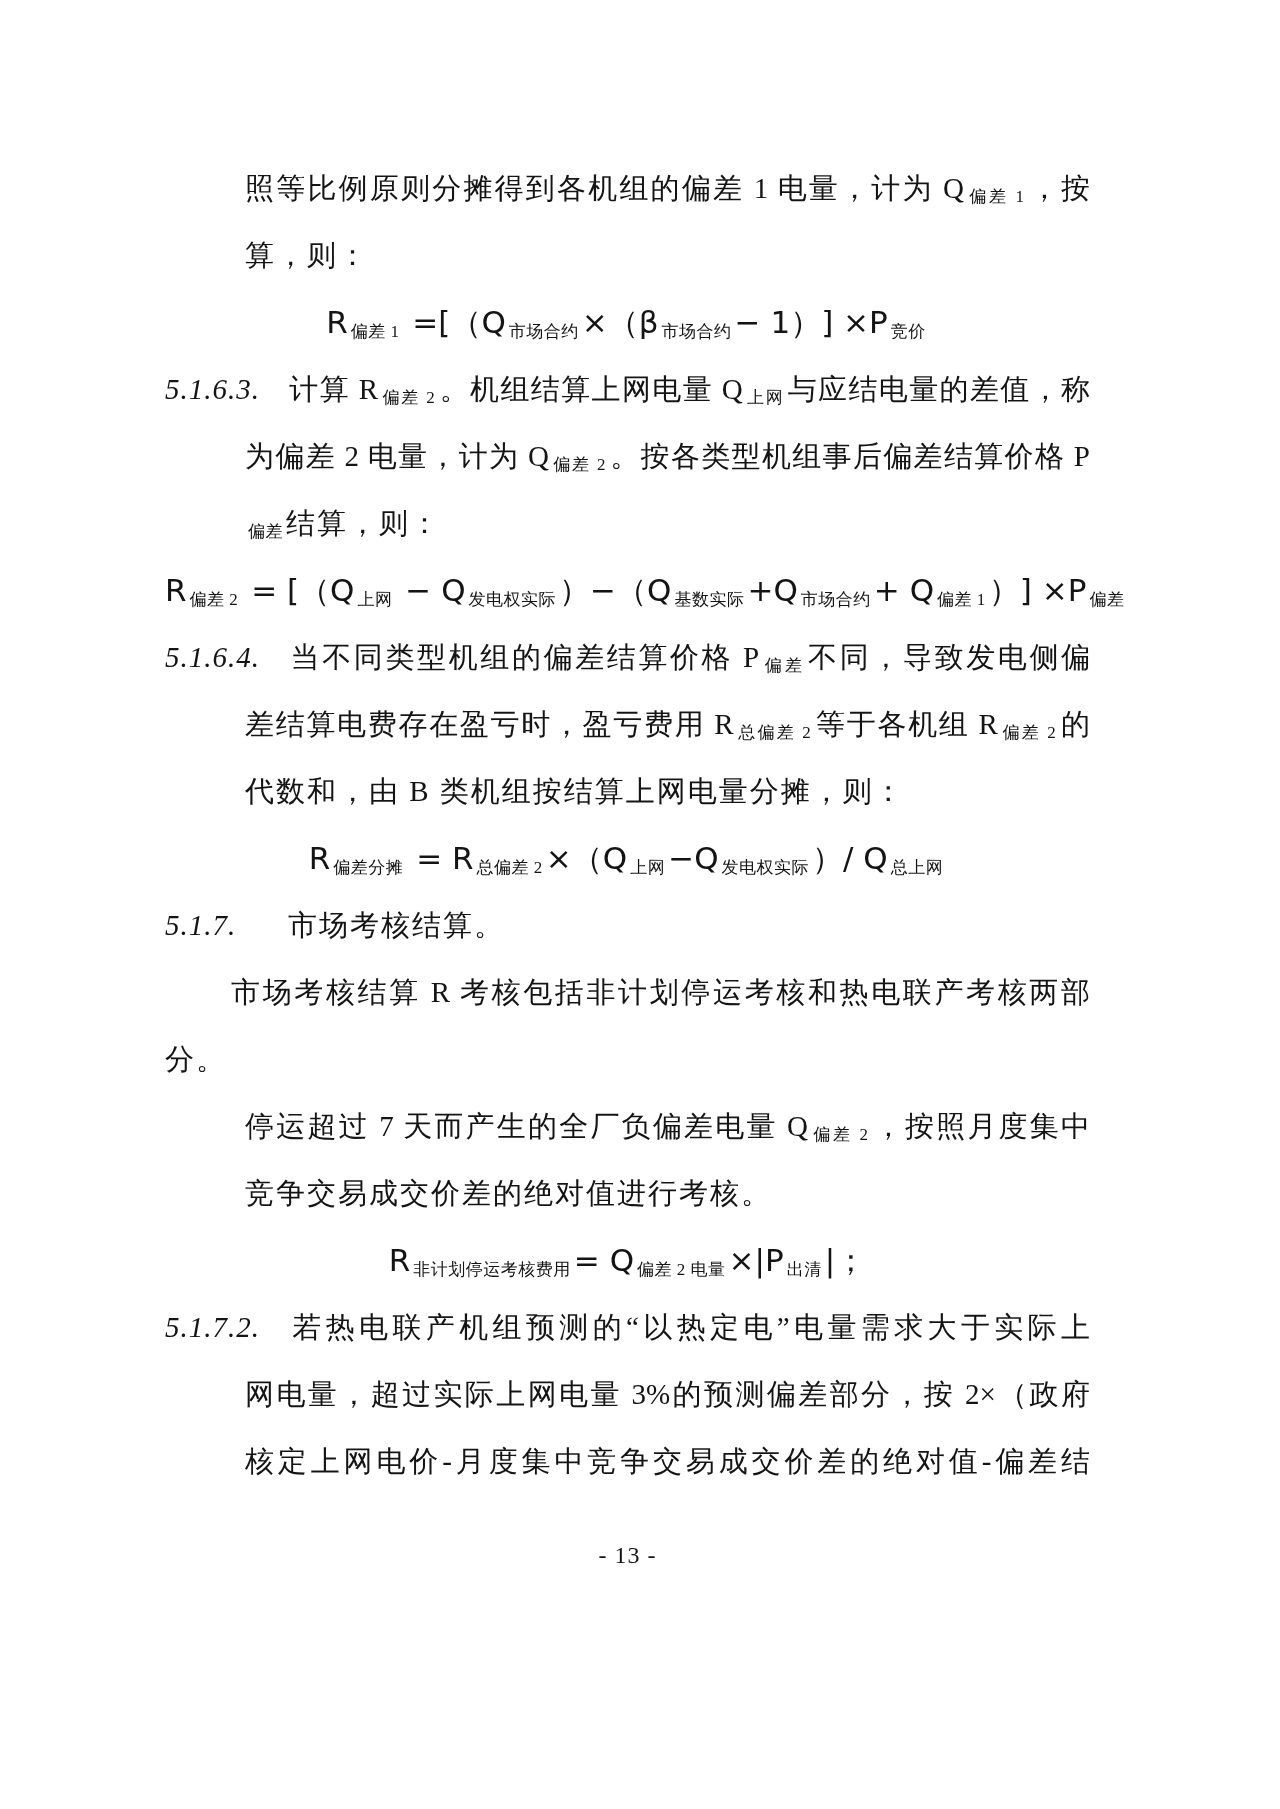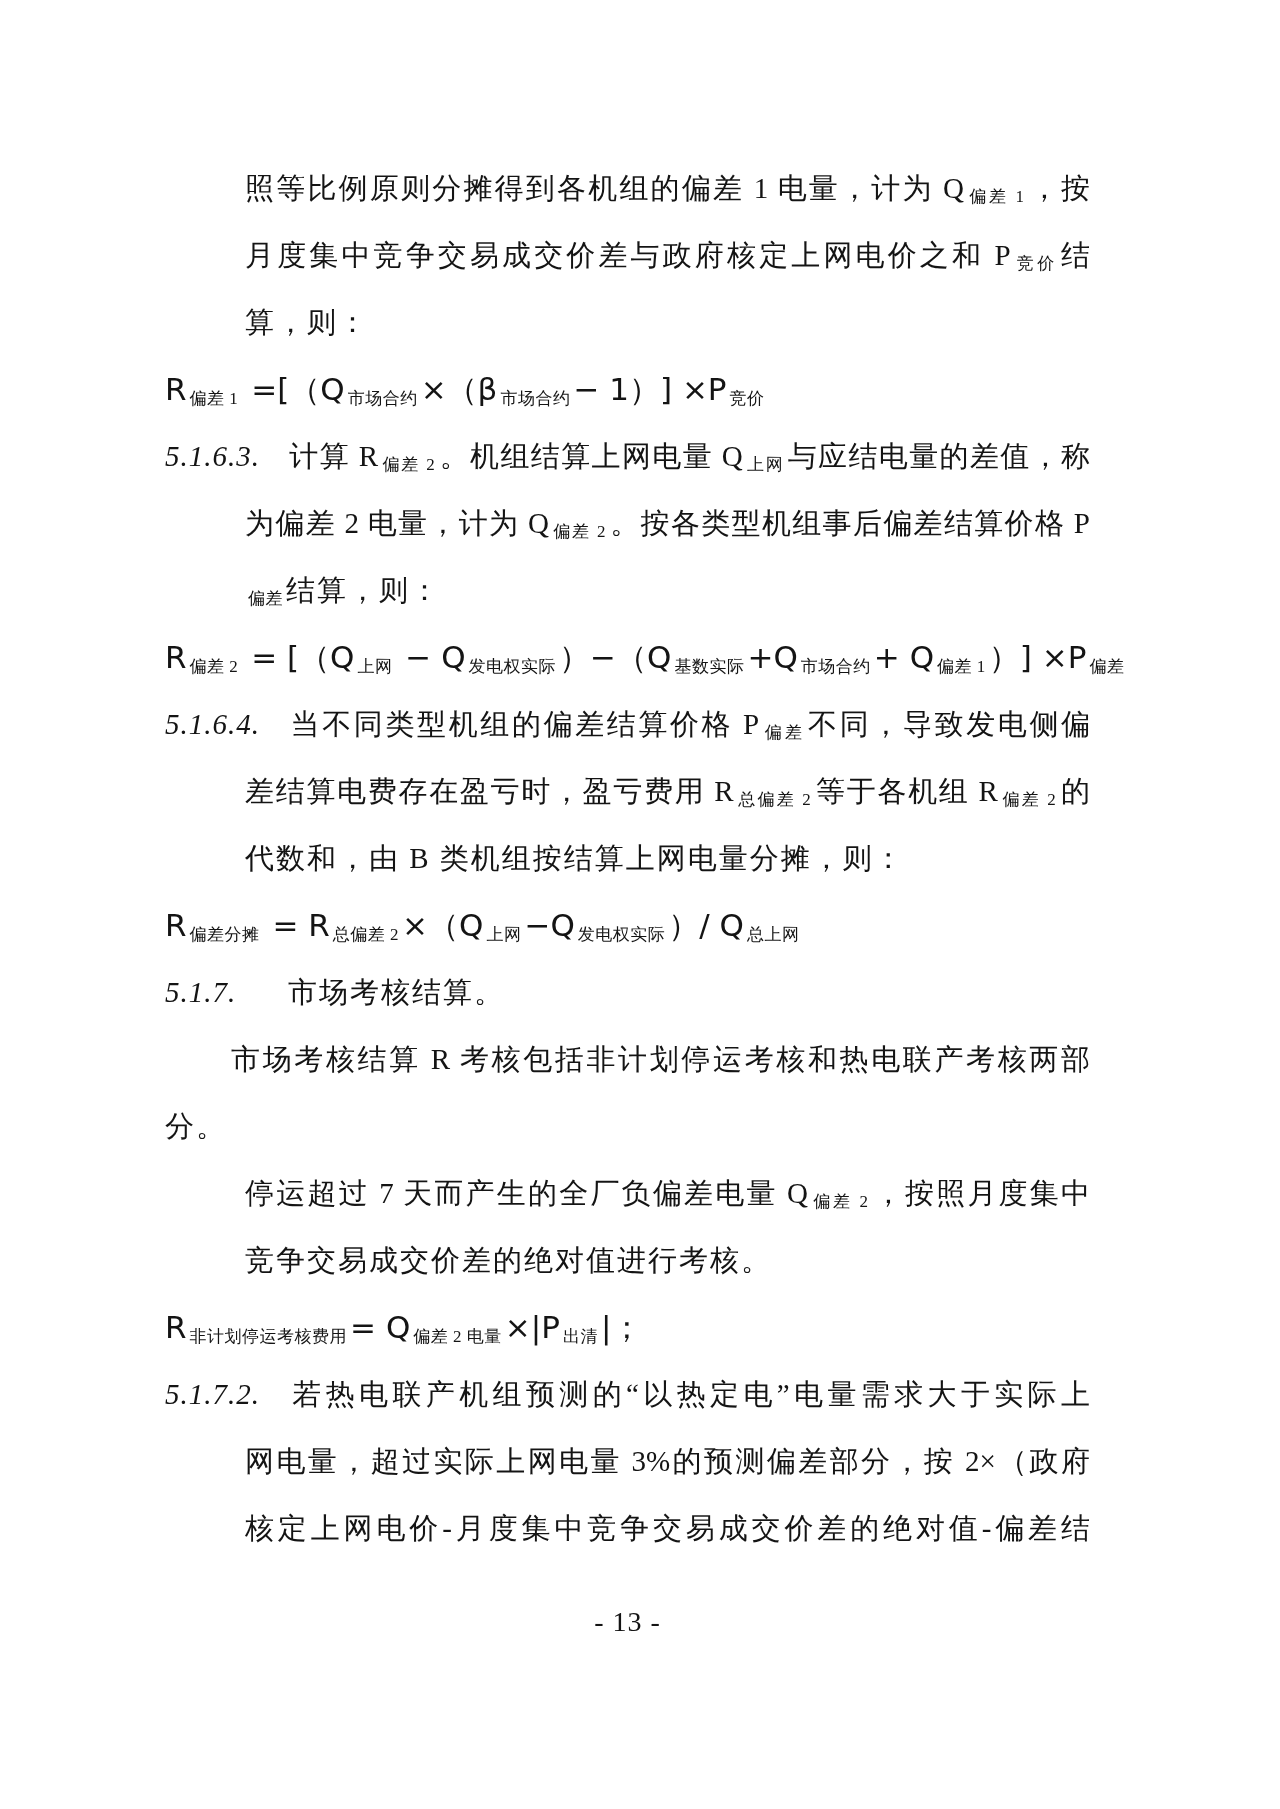--- a/index.html
+++ b/index.html
@@ -12,40 +12,40 @@
     font-family:"Liberation Serif",serif;
     color:#141414;
     overflow:hidden;
   }
   .line{height:67px;line-height:67px;font-size:29px;}
   .hang,.hang-fill{margin-left:80px;}
   .hang-fill,.section-fill,.indent-fill{text-align:justify;text-align-last:justify;}
   .indent-fill{text-indent:66px;}
   .hang,.section,.flush{white-space:nowrap;letter-spacing:2px;}
   .formula{
+    text-align:center;
     font-family:"DejaVu Sans",sans-serif;
     font-size:31px;
     white-space:nowrap;
   }
   .formula .sub{font-family:"Liberation Serif",serif;}
   .secnum{display:inline-block;width:123px;letter-spacing:1px;font-style:italic;}
   .sub{font-size:17px;letter-spacing:0.5px;vertical-align:-4px;padding:0 3px;}
   .run{}
   .footer{
     margin-top:30px;height:60px;line-height:60px;
-    text-align:center;font-size:28px;letter-spacing:1px;
+    text-align:center;font-size:24px;letter-spacing:1px;
   }
 </style>
 </head>
 <body>
 
 <div class="page">
   <div id="doc-lines">
       <div class="line hang-fill"><span class="run">照等比例原则分摊得到各机组的偏差 1 电量，计为 Q</span><span class="sub">偏差 1</span><span class="run">，按</span></div>
-      <div class="line hang-fill"><span class="run">月度集中竞争交易成交价差与政府核定上网电价之和 P</span><span class="sub">竞价</span><span class="run">结</span></div>
       <div class="line hang"><span class="run">算，则：</span></div>
       <div class="line formula"><span class="run">R</span><span class="sub">偏差 1</span><span class="run"> =[（Q</span><span class="sub">市场合约</span><span class="run">×（β</span><span class="sub">市场合约</span><span class="run">− 1）] ×P</span><span class="sub">竞价</span></div>
       <div class="line section-fill"><span class="secnum">5.1.6.3.</span><span class="run">计算 R</span><span class="sub">偏差 2</span><span class="run">。机组结算上网电量 Q</span><span class="sub">上网</span><span class="run">与应结电量的差值，称</span></div>
       <div class="line hang-fill"><span class="run">为偏差 2 电量，计为 Q</span><span class="sub">偏差 2</span><span class="run">。按各类型机组事后偏差结算价格 P</span></div>
       <div class="line hang"><span class="sub">偏差</span><span class="run">结算，则：</span></div>
       <div class="line formula"><span class="run">R</span><span class="sub">偏差 2</span><span class="run"> = [（Q</span><span class="sub">上网</span><span class="run"> − Q</span><span class="sub">发电权实际</span><span class="run">）−（Q</span><span class="sub">基数实际</span><span class="run">+Q</span><span class="sub">市场合约</span><span class="run">+ Q</span><span class="sub">偏差 1</span><span class="run">）] ×P</span><span class="sub">偏差</span></div>
       <div class="line section-fill"><span class="secnum">5.1.6.4.</span><span class="run">当不同类型机组的偏差结算价格 P</span><span class="sub">偏差</span><span class="run">不同，导致发电侧偏</span></div>
       <div class="line hang-fill"><span class="run">差结算电费存在盈亏时，盈亏费用 R</span><span class="sub">总偏差 2</span><span class="run">等于各机组 R</span><span class="sub">偏差 2</span><span class="run">的</span></div>
       <div class="line hang"><span class="run">代数和，由 B 类机组按结算上网电量分摊，则：</span></div>
       <div class="line formula"><span class="run">R</span><span class="sub">偏差分摊</span><span class="run"> = R</span><span class="sub">总偏差 2</span><span class="run">×（Q</span><span class="sub">上网</span><span class="run">−Q</span><span class="sub">发电权实际</span><span class="run">）/ Q</span><span class="sub">总上网</span></div>

